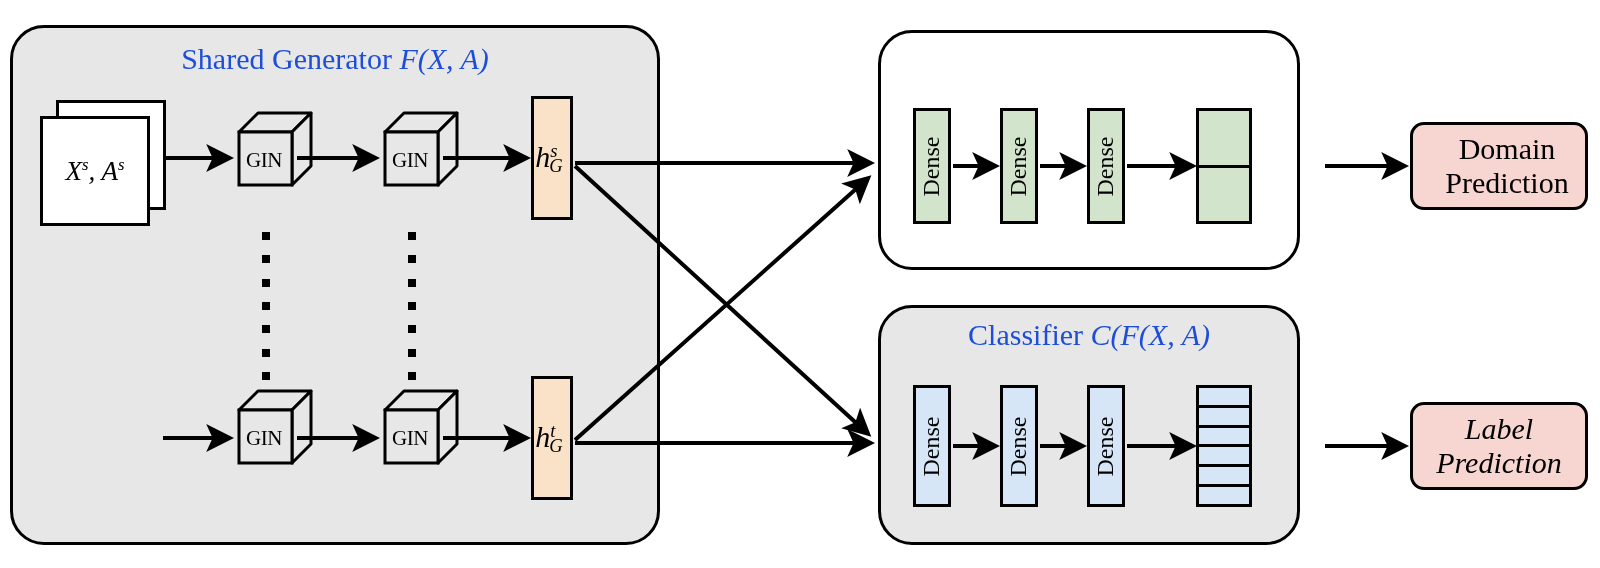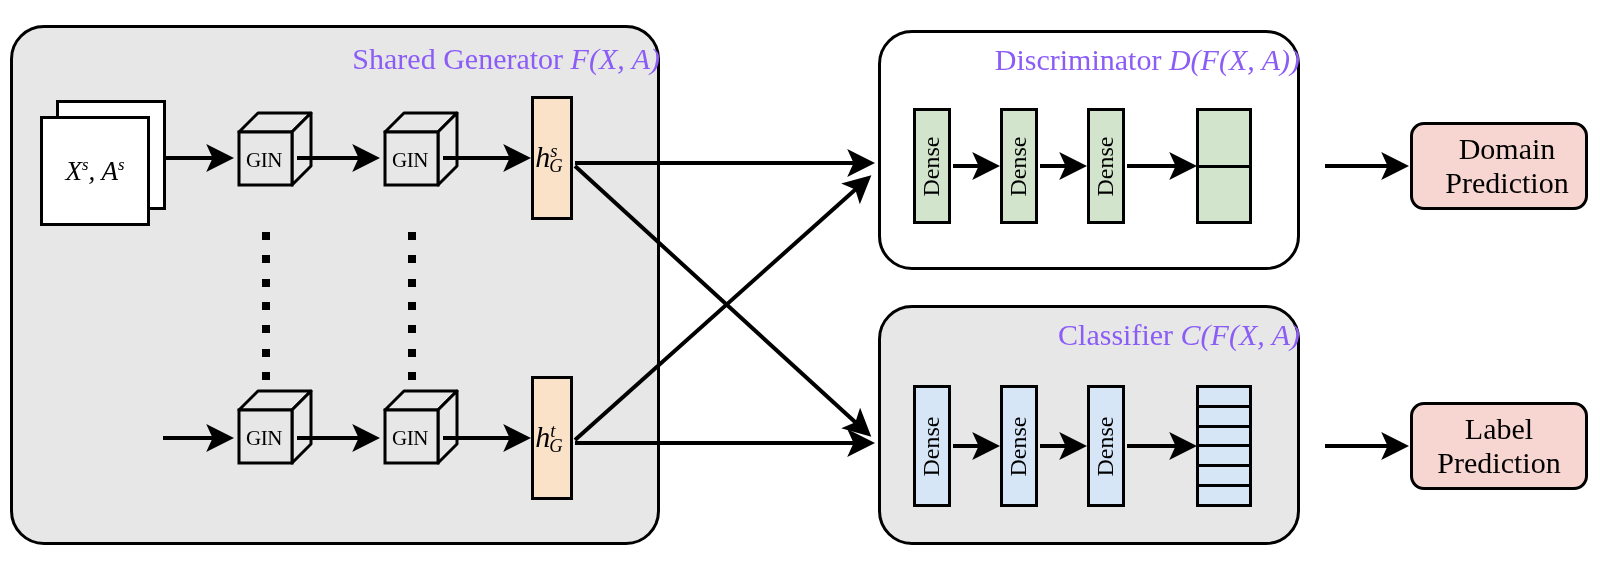--- a/index.html
+++ b/index.html
@@ -24,24 +24,24 @@
     border-radius: 34px;
     box-sizing: border-box;
   }
   .panel-gray  { background: #e7e7e7; }
   .panel-white { background: #ffffff; }
 
   .panel-title {
     position: absolute;
     left: 0;
     right: 0;
-    text-align: right;
+    text-align: center;
     font-size: 30px;
     line-height: 1;
-    color: #8b5cf6;
+    color: #1d4ed8;
     white-space: nowrap;
   }
   .panel-title .mathit {
     font-style: italic;
   }
 
   
   .datastack {
     position: absolute;
   }
@@ -293,23 +293,20 @@
       <div class="dot"></div>
       <div class="dot"></div>
       <div class="dot"></div>
       <div class="dot"></div>
       <div class="dot"></div>
     </div>
 
   <div class="panel panel-white" style="left:878px; top:30px; width:422px; height:240px;">
   </div>
 
-  <div class="panel-title" style="left:878px; top:45px; width:422px;">
-    <span>Discriminator </span><span class="mathit">D(F(X, A))</span>
-  </div>
 
   <div class="dense dense-green" style="left:913px; top:108px; height:116px;">
     <span class="lbl">Dense</span>
   </div>
   <div class="dense dense-green" style="left:1000px; top:108px; height:116px;">
     <span class="lbl">Dense</span>
   </div>
   <div class="dense dense-green" style="left:1087px; top:108px; height:116px;">
     <span class="lbl">Dense</span>
   </div>
@@ -343,21 +340,21 @@
       <div class="cell"></div>
       <div class="cell"></div>
       <div class="cell"></div>
     </div>
 
   <div class="predbox" style="left:1410px; top:122px;padding-left:16px;">
     <span class="ln">Domain</span>
     <span class="ln">Prediction</span>
   </div>
 
-  <div class="predbox" style="left:1410px; top:402px;">
+  <div class="predbox" style="left:1410px; top:402px;font-style:italic;">
     <span class="ln">Label</span>
     <span class="ln">Prediction</span>
   </div>
 
   <svg class="wires" viewBox="0 0 1600 568">
     <defs>
       <marker id="ah" markerWidth="7" markerHeight="7" refX="5.2" refY="3.5" orient="auto" markerUnits="strokeWidth">
         <path d="M0,0 L7,3.5 L0,7 L1.6,3.5 Z" fill="#000"></path>
       </marker>
     </defs>

